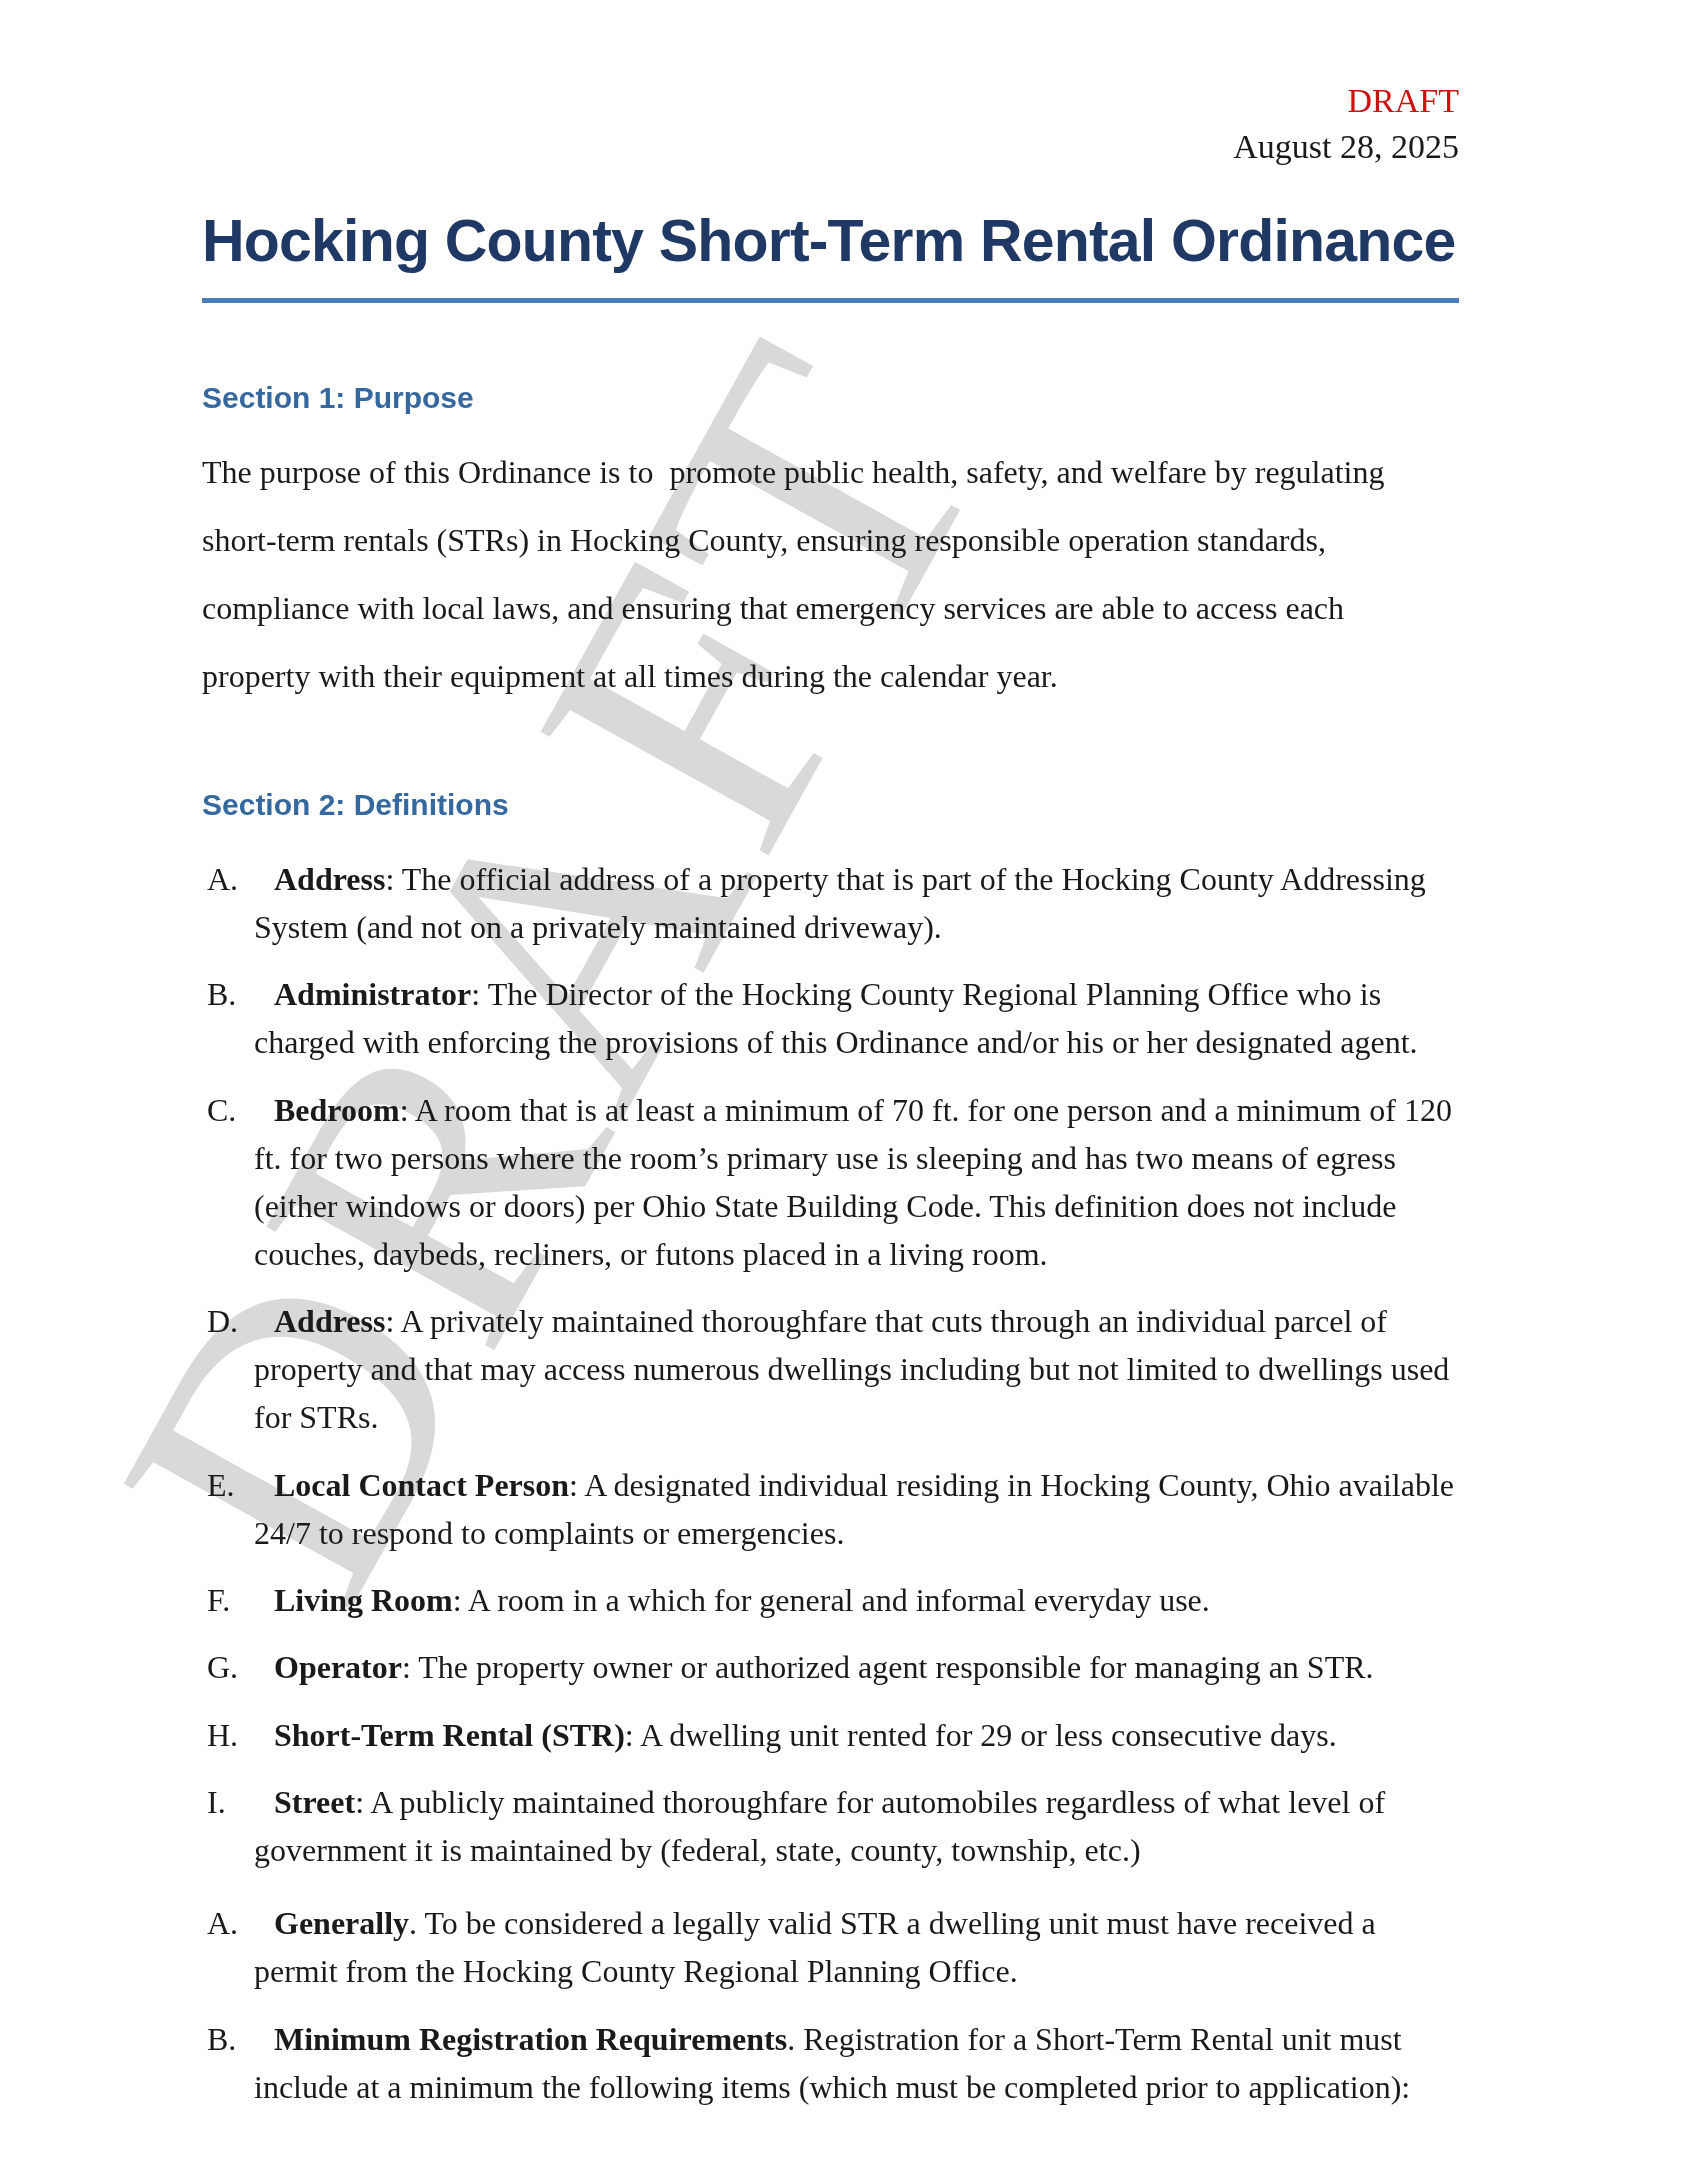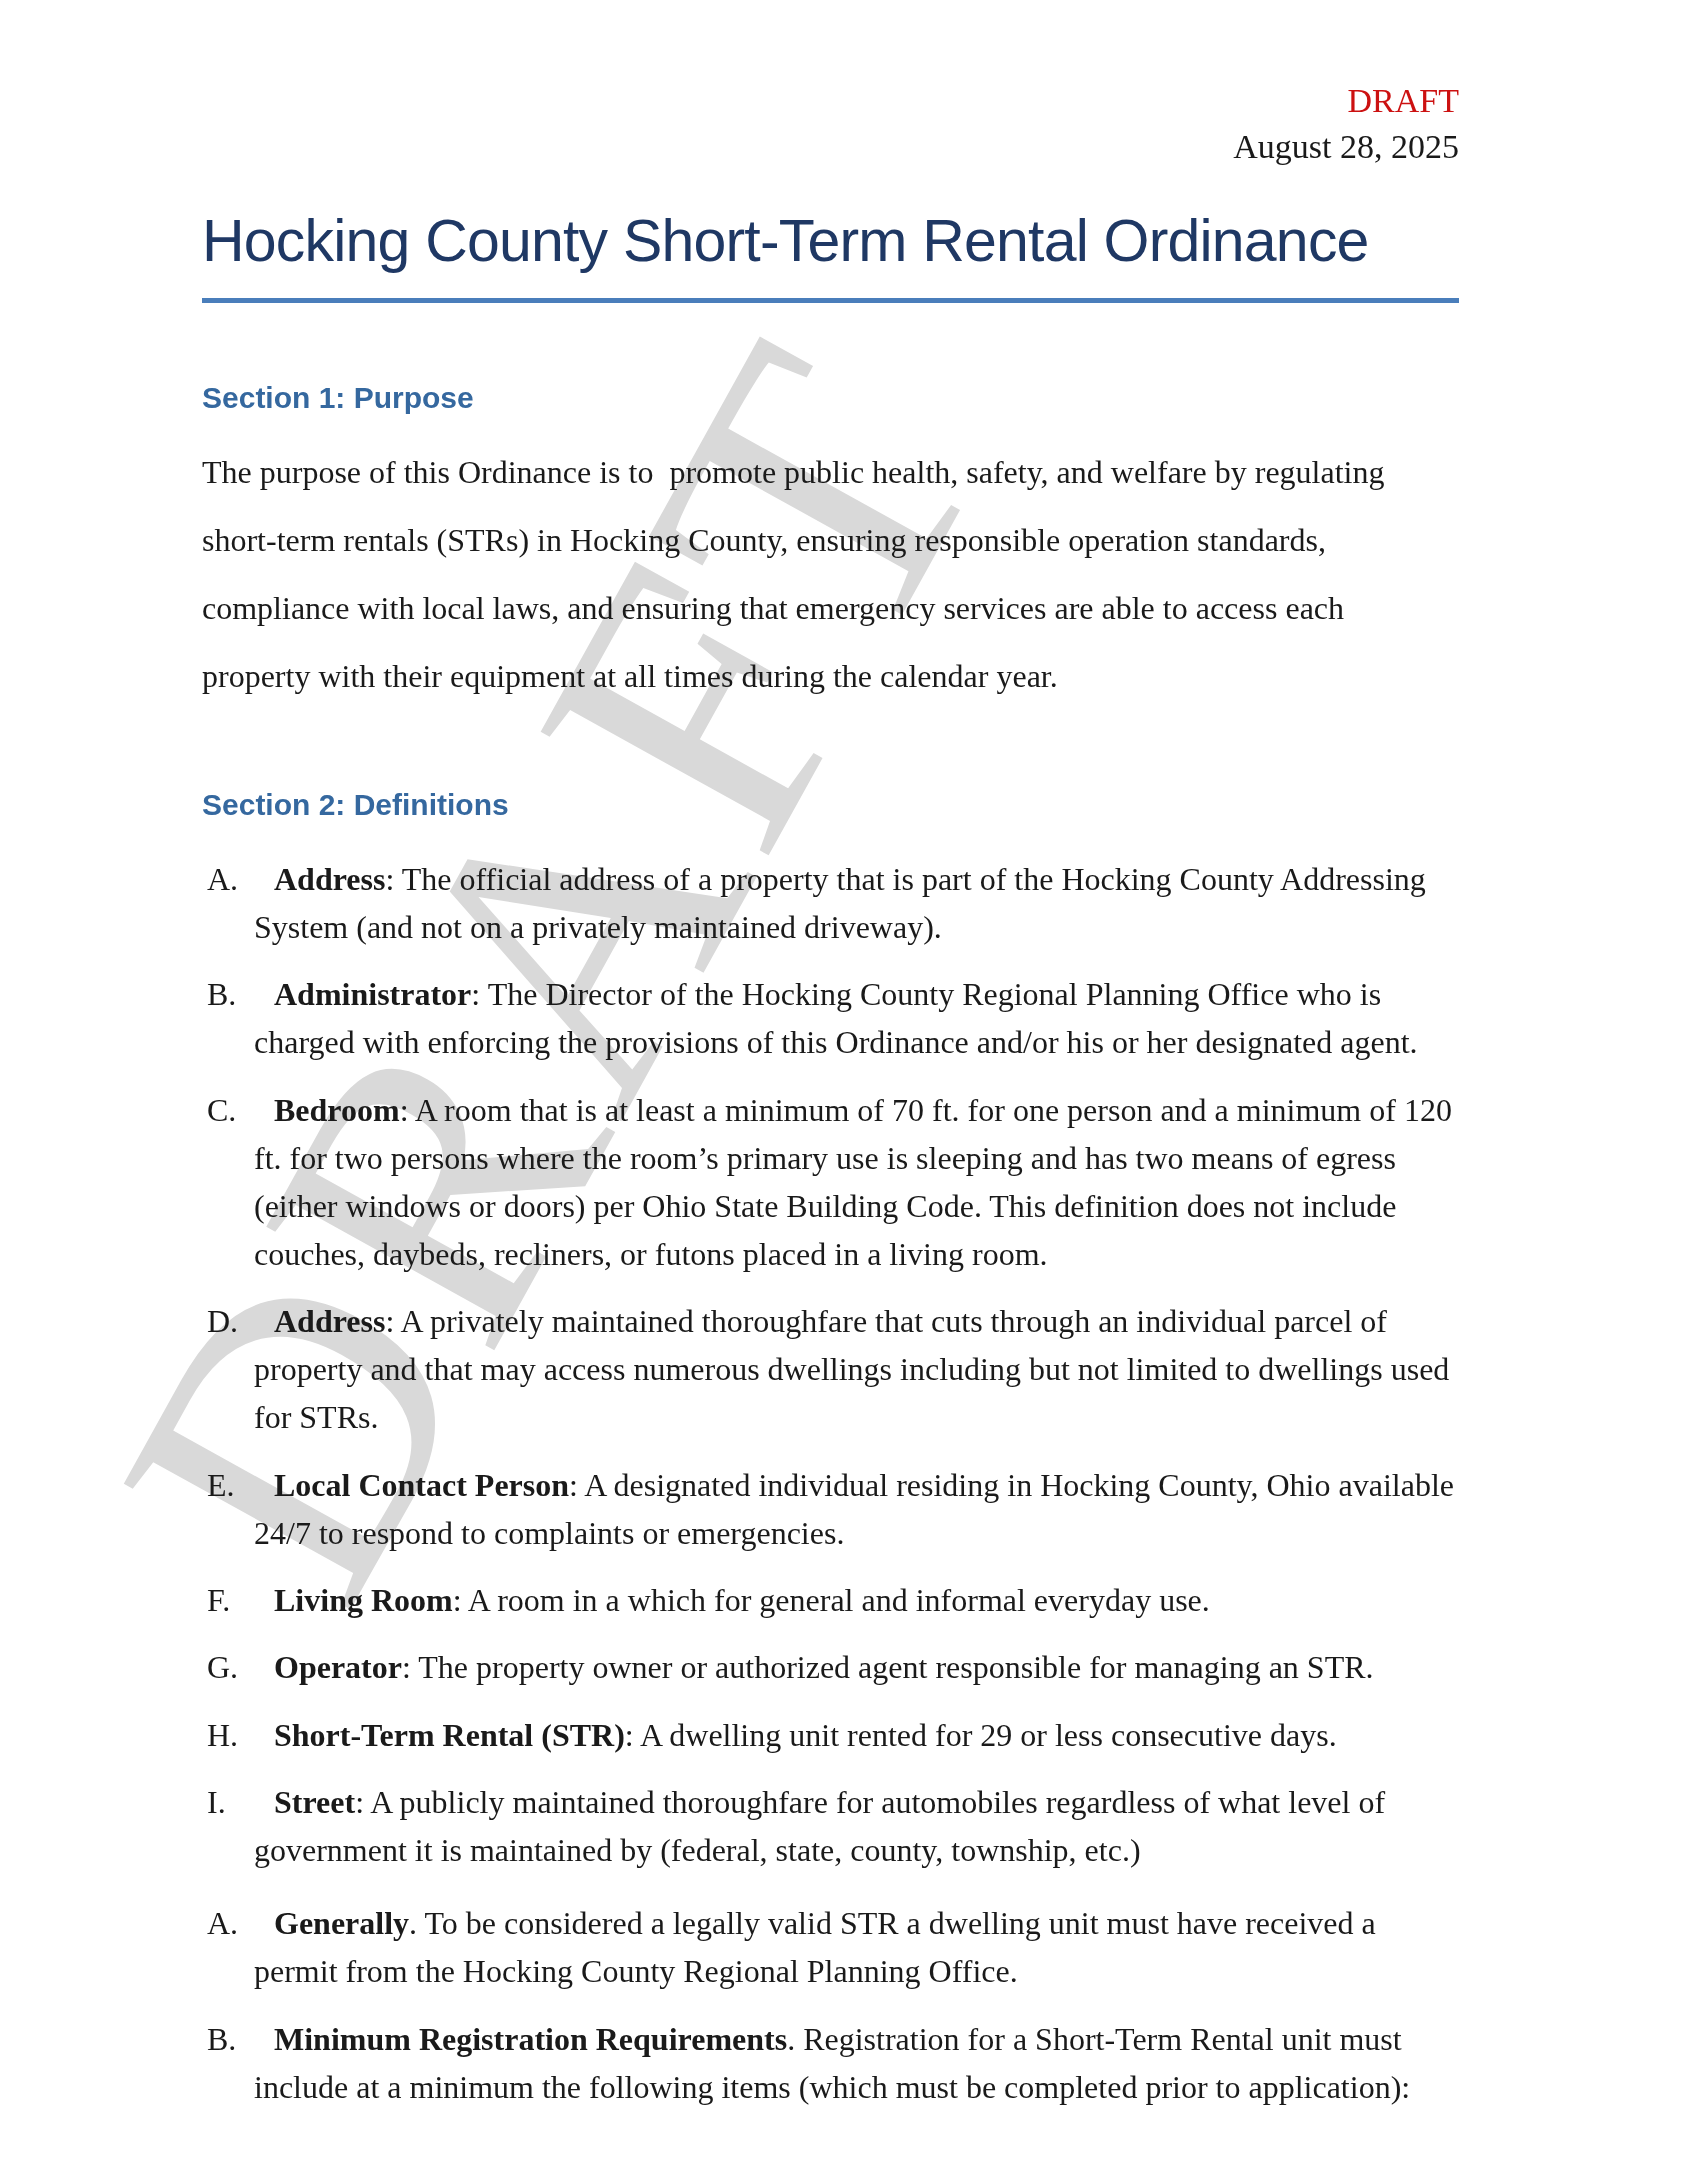--- a/index.html
+++ b/index.html
@@ -34,21 +34,21 @@
     margin-top: 78px;
     text-align: right;
     font-size: 34px;
     line-height: 46px;
   }
   .draft-status { color: var(--red, #cc1111); }
   .doc-date { color: var(--text, #1a1a1a); }
   .doc-title {
     margin: 37px 0 0 0;
     font-family: "Liberation Sans", sans-serif;
-    font-weight: normal;
+    font-weight: bold;
     font-size: 59px;
     line-height: 69px;
     letter-spacing: -0.8px;
     color: var(--navy, #1f3864);
     padding-bottom: 22px;
     border-bottom: 5px solid var(--rule, #4a7ebb);
   }
   .section-heading {
     font-family: "Liberation Sans", sans-serif;
     font-weight: bold;

